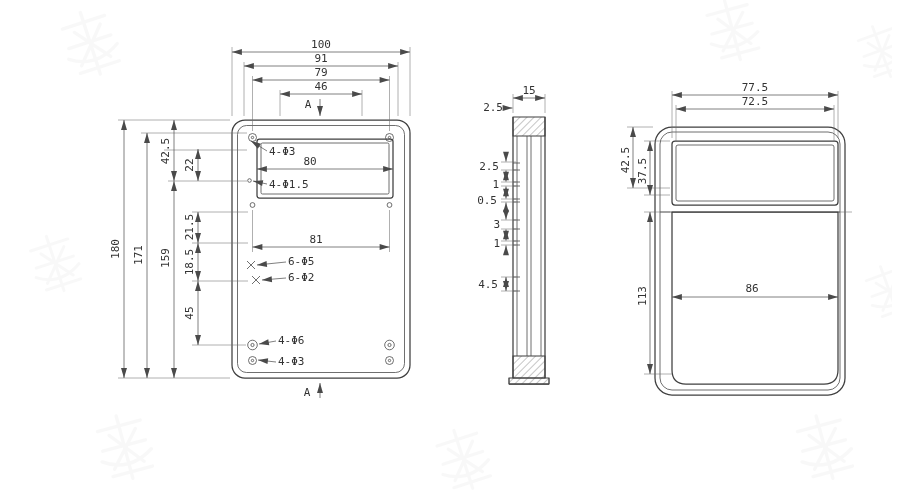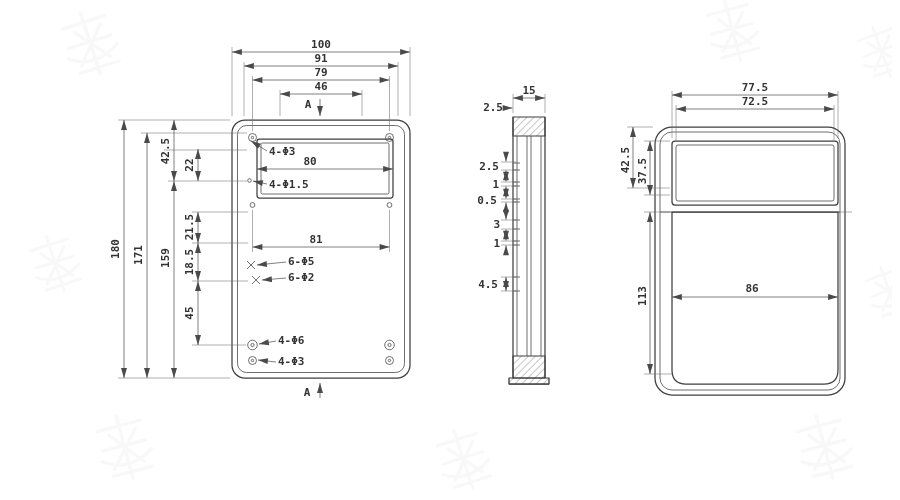--- a/index.html
+++ b/index.html
@@ -1,19 +1,18 @@
 <!DOCTYPE html>
 <html><head>
 <meta charset="utf-8">
 <style>
   html,body{margin:0;padding:0;background:#ffffff;}
   .canvas{
     position:relative;width:892px;height:500px;background:#ffffff;overflow:hidden;
     font-family:"DejaVu Sans Mono", monospace;
-    font-weight:bold;
   }
   svg{position:absolute;left:0;top:0;display:block;}
   
   .p2{stroke:#3f3f3f;stroke-width:1.25;fill:none;stroke-linejoin:round;}
   .p1{stroke:#4a4a4a;stroke-width:0.8;fill:none;}
   
   .d{stroke:#565656;stroke-width:0.75;fill:none;}
   .e{stroke:#6e6e6e;stroke-width:0.55;fill:none;}
   .hatchrect{fill:url(#hatch);stroke:#3f3f3f;stroke-width:1;}
   text.t{font-family:"DejaVu Sans Mono",monospace;font-size:11px;fill:#333333;text-anchor:middle;}

